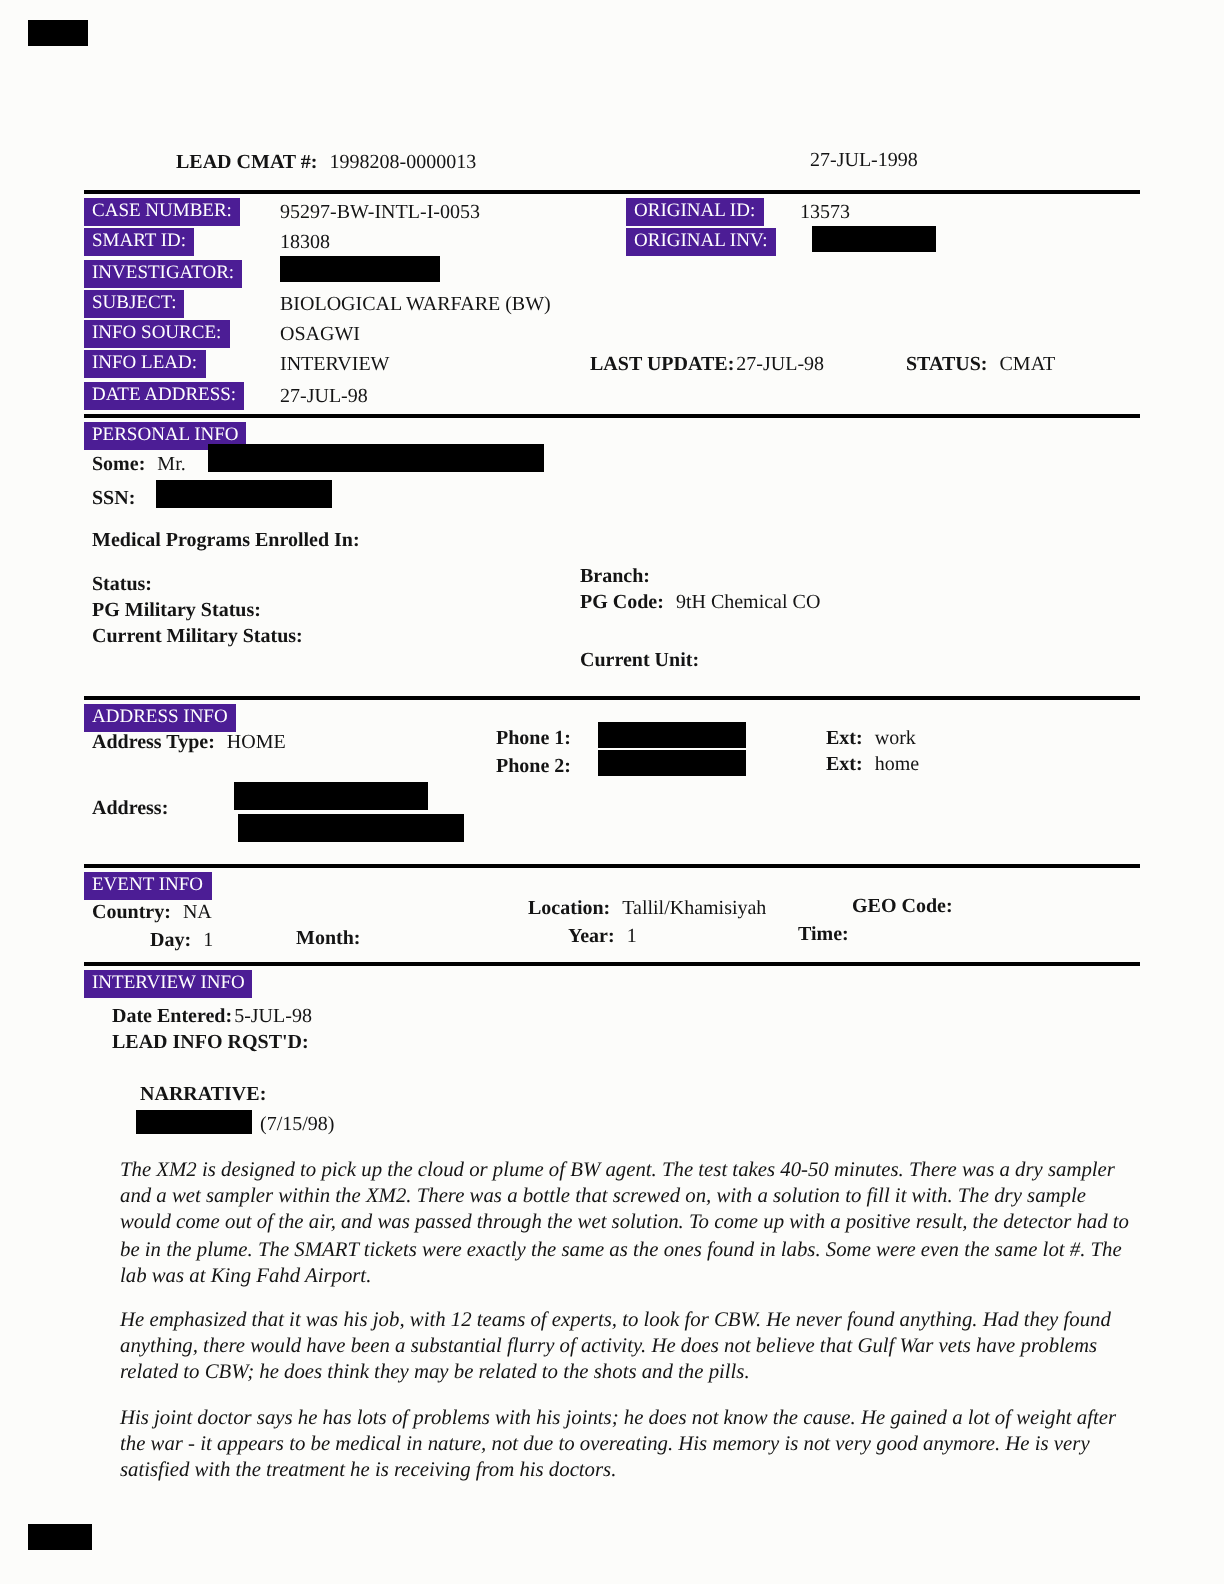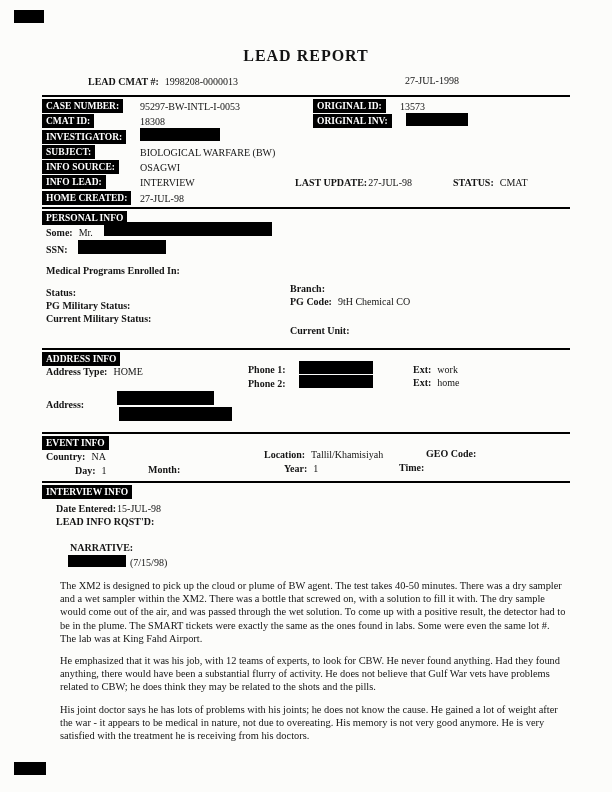--- a/index.html
+++ b/index.html
@@ -2,51 +2,50 @@
 <html><head>
 <meta charset="utf-8">
 <style>
   html,body{margin:0;padding:0;background:#d8d8d8;}
   .page{position:relative;width:612px;height:792px;background:#fcfcfa;
         font-family:"Liberation Serif",serif;color:#141414;overflow:hidden;}
   .t{position:absolute;font-size:10px;white-space:nowrap;line-height:12px;}
   .b{font-weight:bold;}
   .gap{margin-left:6px;}
   .tightgap{margin-left:1px;}
-  .bar{position:absolute;background:#000000;color:#fff;font-weight:bold;
+  .bar{position:absolute;background:#4c1d95;color:#fff;font-weight:normal;
        font-size:9.5px;line-height:11px;padding:2px 4px 1px;white-space:nowrap;}
   .redact{position:absolute;background:#000;}
   .rule{position:absolute;left:42px;width:528px;height:2px;background:#000;}
   .title{position:absolute;left:0;right:0;top:47px;text-align:center;
          font-size:16px;font-weight:bold;letter-spacing:1px;}
   .para{position:absolute;left:60px;width:508px;font-size:10.4px;
-        line-height:13.2px;}
+        line-height:13.2px;font-style:italic;}
 </style>
 </head>
 <body>
 
 <div class="page">
 
   <div class="redact" style="left:14px;top:10px;width:30px;height:13px"></div>
   <div class="redact" style="left:14px;top:762px;width:32px;height:13px"></div>
 
-  <div class="title">LEAD REPORT</div>
   <div class="t" style="left:88px;top:76px">
     <span class="b">LEAD CMAT #:</span><span class="gap">1998208-0000013</span>
   </div>
   <div class="t" style="left:405px;top:75px">27-JUL-1998</div>
 
   <div class="rule" style="top:95px"></div>
 
   <div class="bar" style="left:42px;top:99px">CASE NUMBER:</div>
   <div class="t" style="left:140px;top:101px">95297-BW-INTL-I-0053</div>
   <div class="bar" style="left:313px;top:99px">ORIGINAL ID:</div>
   <div class="t" style="left:400px;top:101px">13573</div>
 
-  <div class="bar" style="left:42px;top:114px">CMAT ID:</div>
+  <div class="bar" style="left:42px;top:114px">SMART ID:</div>
   <div class="t" style="left:140px;top:116px">18308</div>
   <div class="bar" style="left:313px;top:114px">ORIGINAL INV:</div>
   <div class="redact" style="left:406px;top:113px;width:62px;height:13px"></div>
 
   <div class="bar" style="left:42px;top:130px">INVESTIGATOR:</div>
   <div class="redact" style="left:140px;top:128px;width:80px;height:13px"></div>
 
   <div class="bar" style="left:42px;top:145px">SUBJECT:</div>
   <div class="t" style="left:140px;top:147px">BIOLOGICAL WARFARE (BW)</div>
 
@@ -55,21 +54,21 @@
 
   <div class="bar" style="left:42px;top:175px">INFO LEAD:</div>
   <div class="t" style="left:140px;top:177px">INTERVIEW</div>
   <div class="t" style="left:295px;top:177px">
     <span class="b">LAST UPDATE:</span><span class="tightgap">27-JUL-98</span>
   </div>
   <div class="t" style="left:453px;top:177px">
     <span class="b">STATUS:</span><span class="gap">CMAT</span>
   </div>
 
-  <div class="bar" style="left:42px;top:191px">HOME CREATED:</div>
+  <div class="bar" style="left:42px;top:191px">DATE ADDRESS:</div>
   <div class="t" style="left:140px;top:193px">27-JUL-98</div>
 
   <div class="rule" style="top:207px"></div>
   <div class="bar" style="left:42px;top:211px">PERSONAL INFO</div>
 
   <div class="t" style="left:46px;top:227px">
     <span class="b">Some:</span><span class="gap">Mr.</span>
   </div>
   <div class="redact" style="left:104px;top:222px;width:168px;height:14px"></div>
 
@@ -128,21 +127,21 @@
   <div class="t b" style="left:148px;top:464px">Month:</div>
   <div class="t" style="left:284px;top:463px">
     <span class="b">Year:</span><span class="gap">1</span>
   </div>
   <div class="t b" style="left:399px;top:462px">Time:</div>
 
   <div class="rule" style="top:481px"></div>
   <div class="bar" style="left:42px;top:485px">INTERVIEW INFO</div>
 
   <div class="t" style="left:56px;top:503px">
-    <span class="b">Date Entered:</span><span class="tightgap">15-JUL-98</span>
+    <span class="b">Date Entered:</span><span class="tightgap">5-JUL-98</span>
   </div>
   <div class="t b" style="left:56px;top:516px">LEAD INFO RQST'D:</div>
 
   <div class="t b" style="left:70px;top:542px">NARRATIVE:</div>
   <div class="redact" style="left:68px;top:555px;width:58px;height:12px"></div>
   <div class="t" style="left:130px;top:557px">(7/15/98)</div>
 
   <div class="para" style="top:579px">The XM2 is designed to pick up the cloud or plume of BW agent.  The test takes 40-50 minutes.  There was a dry sampler and a wet sampler within the XM2.  There was a bottle that screwed on, with a solution to fill it with.  The dry sample would come out of the air, and was passed through the wet solution.  To come up with a positive result, the detector had to be in the plume.  The SMART tickets were exactly the same as the ones found in labs.  Some were even the same lot #.  The lab was at King Fahd Airport.</div>
   <div class="para" style="top:654px">He emphasized that it was his job, with 12 teams of experts, to look for CBW.  He never found anything.  Had they found anything, there would have been a substantial flurry of activity.  He does not believe that Gulf War vets have problems related to CBW; he does think they may be related to the shots and the pills.</div>
   <div class="para" style="top:703px">His joint doctor says he has lots of problems with his joints; he does not know the cause.  He gained a lot of weight after the war - it appears to be medical in nature, not due to overeating.  His memory is not very good anymore.  He is very satisfied with the treatment he is receiving from his doctors.</div>

